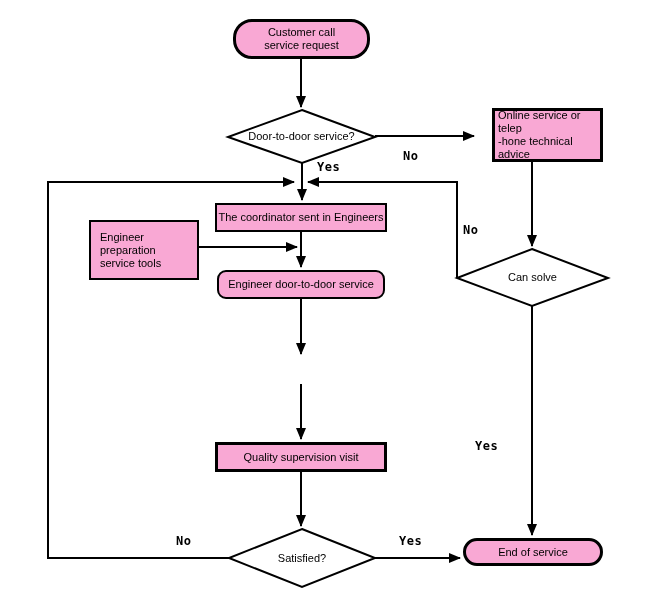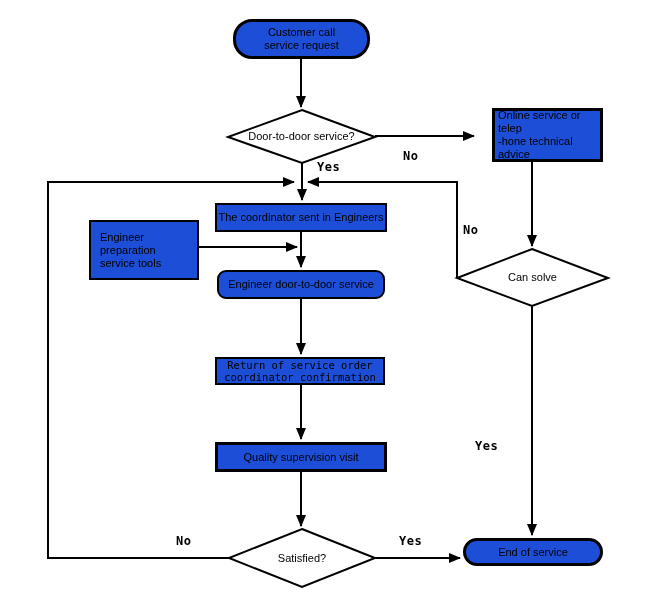--- a/index.html
+++ b/index.html
@@ -13,21 +13,21 @@
     position: relative;
     width: 650px; height: 600px;
     background: #ffffff;
     overflow: hidden;
   }
   .canvas svg { position: absolute; left: 0; top: 0; }
   .node {
     position: absolute;
     box-sizing: border-box;
     border: 2px solid #000;
-    background: #1d4ed8;
+    background: #f9a8d4;
     display: flex;
     align-items: center;
     justify-content: center;
     text-align: center;
     white-space: pre-line;
     font-size: 11px;
     line-height: 13px;
     color: #000;
   }
   .b3 { border-width: 3px; }
@@ -110,22 +110,20 @@
   <div class="node b3 left-text" id="node-online">Online service or telep
 -hone technical advice</div>
 
   <div class="node" id="node-coordinator">The coordinator sent in Engineers</div>
 
   <div class="node left-text" id="node-prep">Engineer preparation
 service tools</div>
 
   <div class="node" id="node-engineer">Engineer door-to-door service</div>
 
-  <div class="node" id="node-return">Return of service order
-coordinator confirmation</div>
 
   <div class="node b3" id="node-quality">Quality supervision visit</div>
 
   <div class="node terminator b3" id="node-end">End of service</div>
 
   <div class="diamond-label" id="label-cansolve">Can solve</div>
 
   <div class="diamond-label" id="label-door">Door-to-door service?</div>
 
   <div class="diamond-label" id="label-satisfied">Satisfied?</div>

